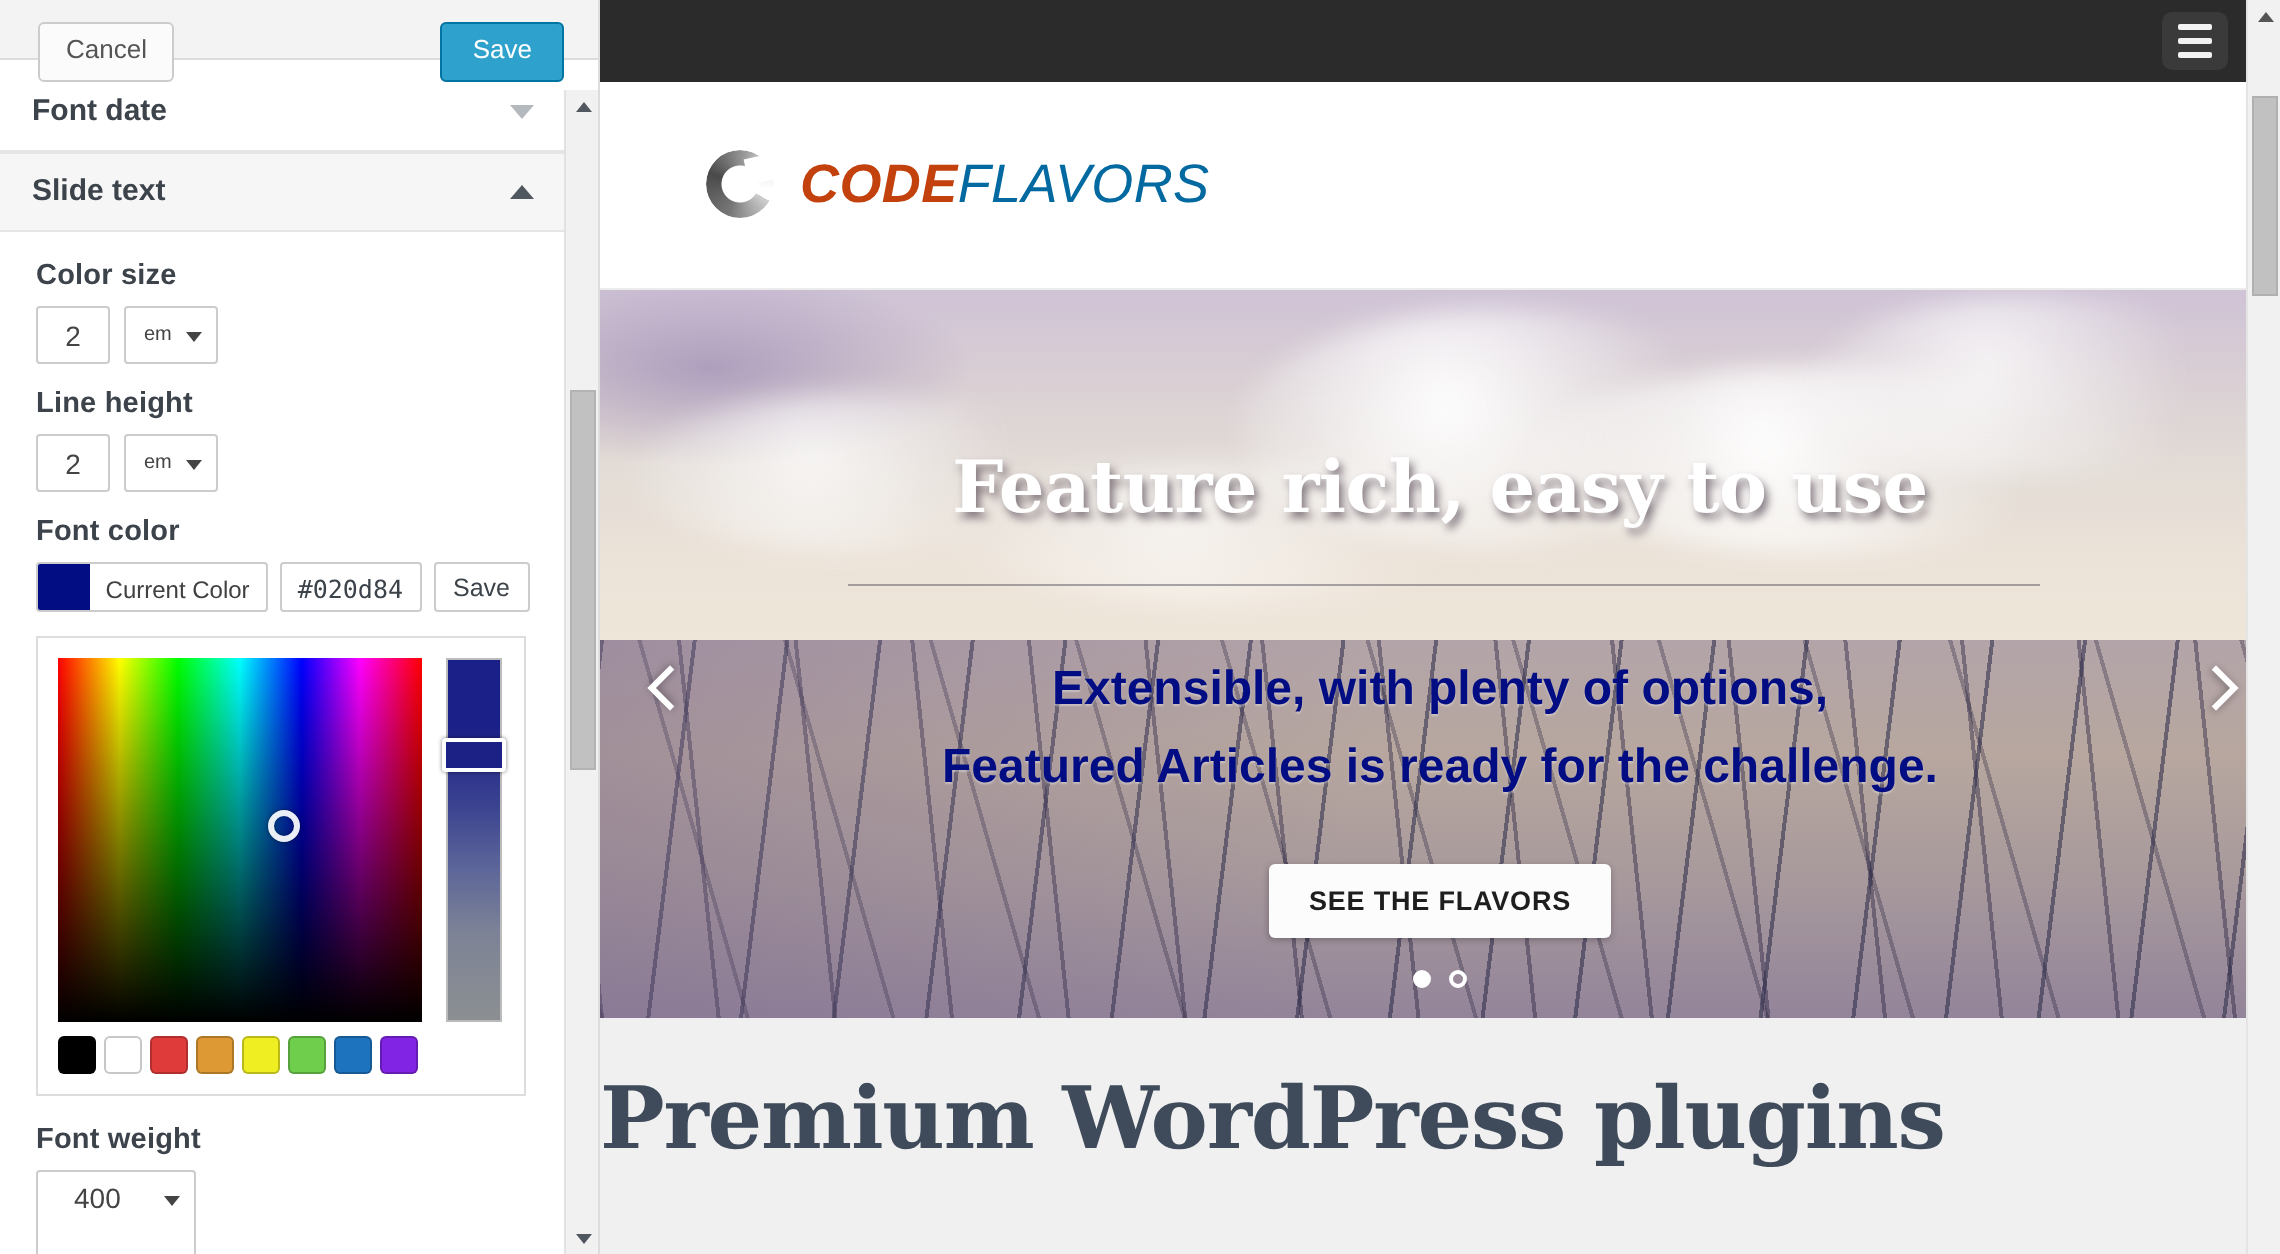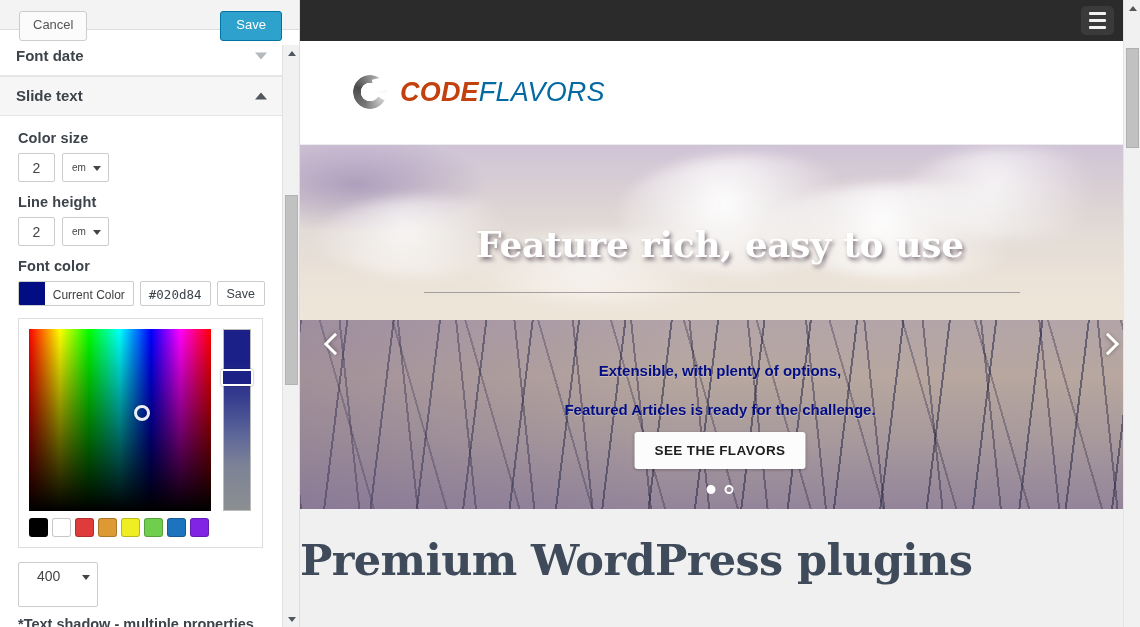--- a/index.html
+++ b/index.html
@@ -300,23 +300,23 @@
     font-weight: bold;
     font-size: 36px; color: #fff;
     text-shadow: 2px 3px 4px rgba(60,45,60,.6);
     letter-spacing: -.3px;
   }
   .slide-rule {
     position: absolute; left: 124px; right: 120px; top: 147px;
     height: 1px; background: rgba(90,85,95,.5);
   }
   .slide-sub {
-    position: absolute; left: 0; right: 0; top: 206px;
+    position: absolute; left: 0; right: 0; top: 180px;
     text-align: center;
-    font-size: 15px; font-weight: bold;
+    font-size: 24px; font-weight: bold;
     line-height: 39px;
     text-shadow: 0 1px 1px rgba(255,255,255,.35);
   }
   .slide-cta {
     position: absolute; left: 50%; top: 287px;
     transform: translateX(-50%);
     background: #fcfcfc; color: #1e1e1e;
     font-size: 13.5px; font-weight: bold; letter-spacing: .4px;
     padding: 11px 20px;
     border-radius: 3px;
@@ -446,20 +446,21 @@
                   <div class="swatch" style="background: rgb(30, 115, 190);"></div>
                   <div class="swatch" style="background: rgb(130, 36, 227);"></div>
                 </div>
             </div>
             <div class="hue-wrap">
               <div class="hue-bar"></div>
               <div class="hue-handle"></div>
             </div>
           </div>
 
+          <div class="field-label">Font weight</div>
           <div class="fw-select">
             <span>400</span>
             <span class="sel-caret"></span>
           </div>
 
           <div class="note-label">*Text shadow - multiple properties</div>
 
         </div>
 
       </div>

